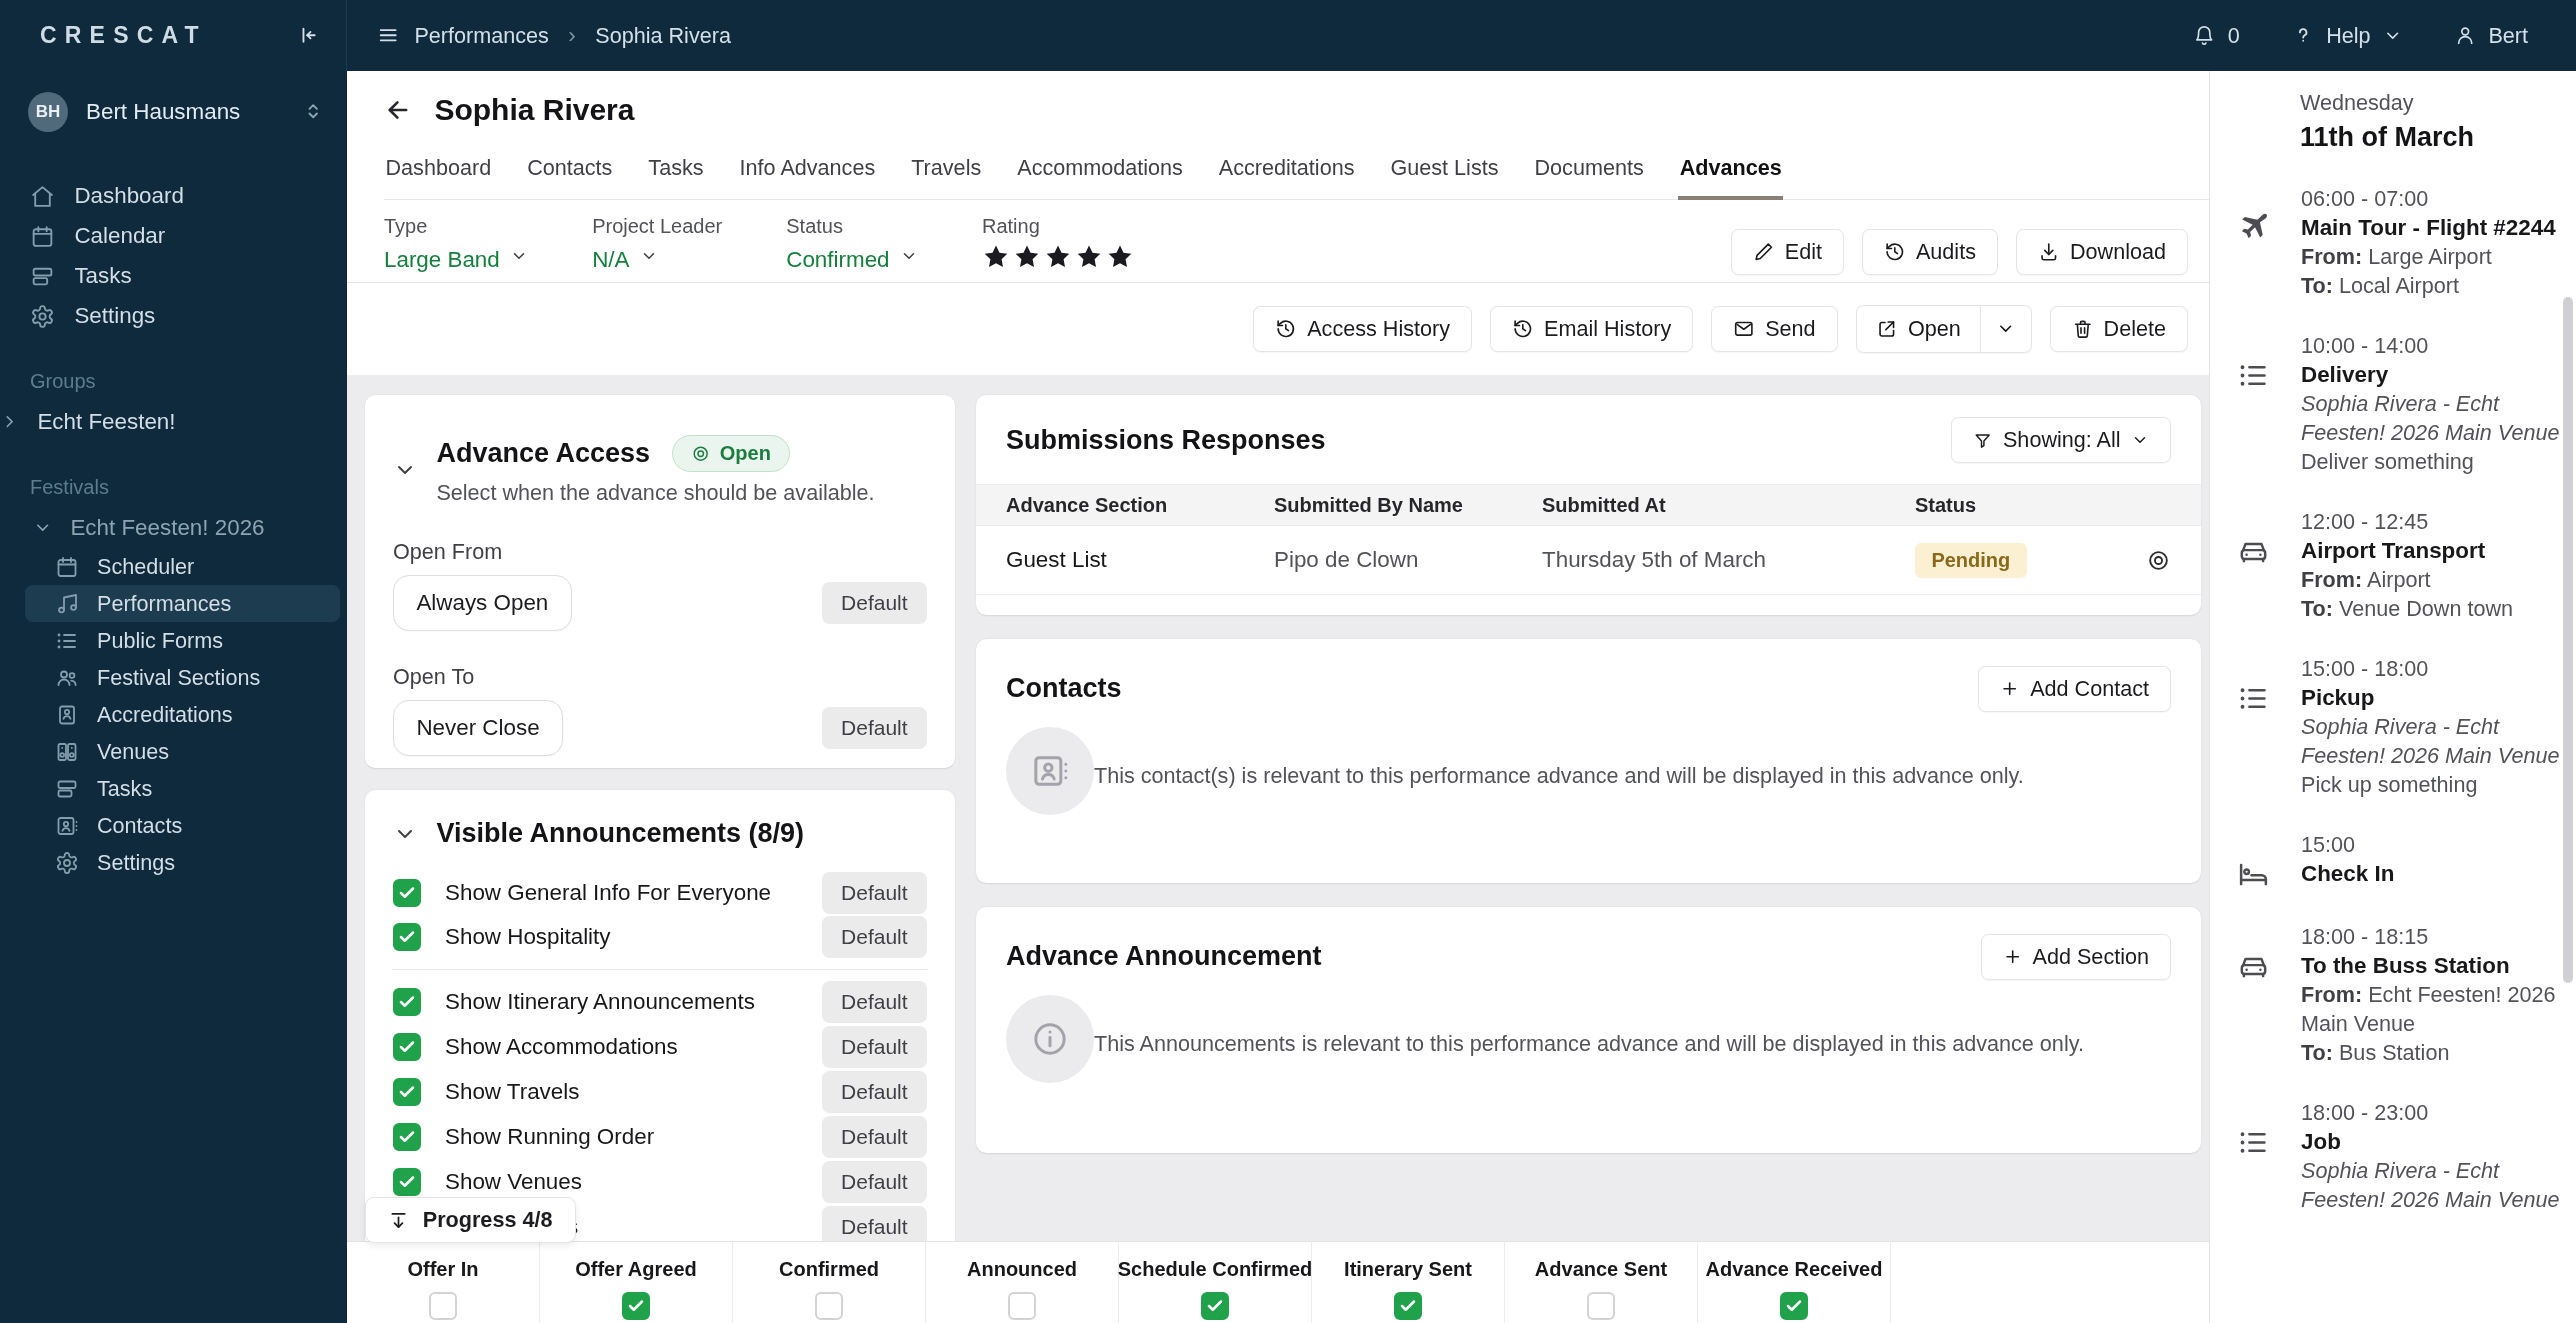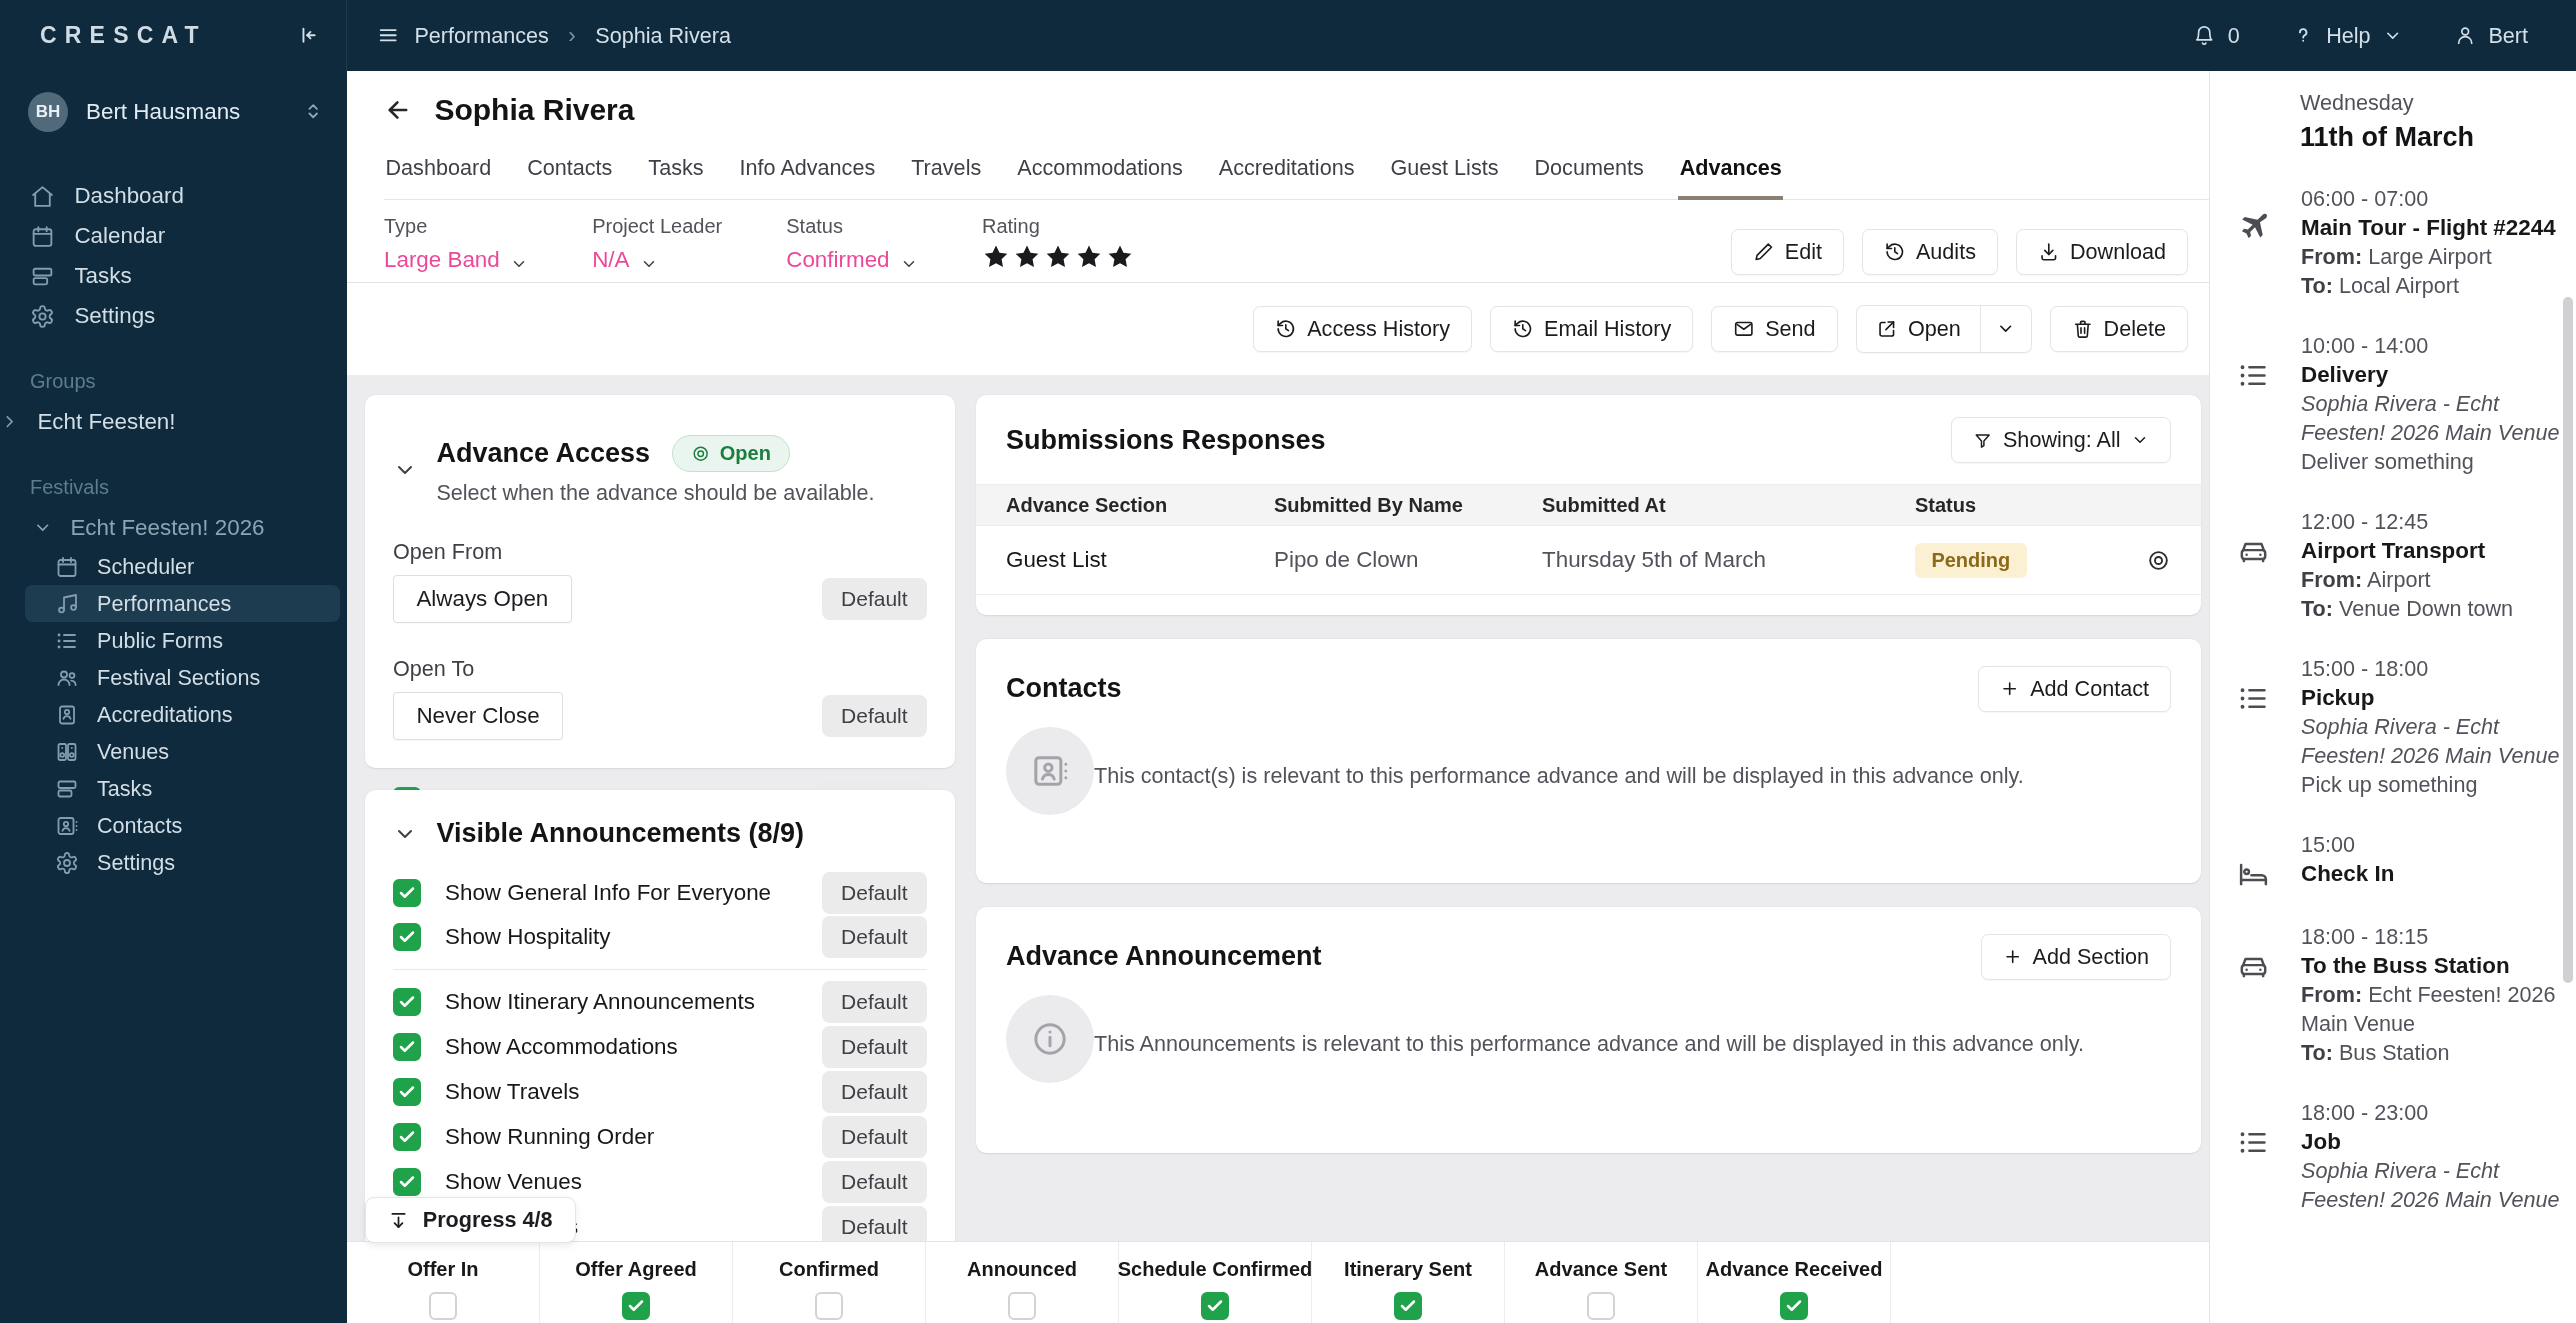--- a/index.html
+++ b/index.html
@@ -41,21 +41,21 @@
   .main { position:absolute; left:347px; top:71px; right:367px; bottom:0; background:#ececee; }
   .main-header { position:absolute; left:0; right:0; top:0; height:212px; background:#fff; border-bottom:0.7px solid #e4e4e7; padding:16.4px 0 0 37px; }
   .title-row { display:flex; align-items:center; gap:22.4px; height:45px; }
   .page-title { font-size:30px; font-weight:700; color:#141417; }
   .back-ico { width:28px; height:28px; color:#26262b; cursor:pointer; }
   .tabs { display:flex; gap:33px; margin-top:10.4px; border-bottom:0.7px solid #e7e7e9; padding-right:22.4px; }
   .tab { font-size:21.6px; color:#3f3f46; padding:12px 1.5px 15px; cursor:pointer; border-bottom:4.5px solid transparent; margin-bottom:-0.7px; }
   .tab.active { color:#111114; font-weight:700; border-bottom-color:#8a8076; }
   .filters { display:flex; gap:64px; margin-top:15px; }
   .filter .f-label { font-size:20px; color:#52525b; }
-  .filter .f-value { display:flex; align-items:flex-end; gap:10.4px; margin-top:9px; font-size:22.4px; color:#ec4899; cursor:pointer; }
+  .filter .f-value { display:flex; align-items:flex-start; gap:10.4px; margin-top:9px; font-size:22.4px; color:#15803d; cursor:pointer; }
   .filter .f-value .ico { width:18px; height:18px; color:#3f3f46; }
   .stars { display:flex; gap:3px; margin-top:4.5px; }
   .star { width:28px; height:28px; color:#1b1b1f; }
   .header-btns { position:absolute; right:21px; top:158px; display:flex; gap:18px; }
   .btn { display:inline-flex; align-items:center; gap:10.4px; height:46px; padding:0 21px; background:#fff; border:0.7px solid #e4e4e7; border-radius:7.5px; font-size:21.6px; color:#1c1c20; cursor:pointer; box-shadow:0 0.7px 1.5px rgba(0,0,0,.04); white-space:nowrap; }
   .btn .ico { width:21.6px; height:21.6px; }
   .action-bar { position:absolute; left:0; right:0; top:212px; height:92px; background:#fff; display:flex; align-items:center; justify-content:flex-end; gap:18px; padding-right:21px; }
   .split-btn { display:inline-flex; align-items:stretch; border:0.7px solid #e4e4e7; border-radius:7.5px; background:#fff; box-shadow:0 0.7px 1.5px rgba(0,0,0,.04); overflow:hidden; }
   .split-main { display:inline-flex; align-items:center; gap:10.4px; padding:0 19.4px; height:46px; font-size:21.6px; cursor:pointer; }
   .split-main .ico { width:21.6px; height:21.6px; }
@@ -73,21 +73,21 @@
   .collapse-head { display:flex; align-items:center; gap:19.4px; }
   .chev { width:24px; height:24px; color:#3f3f46; cursor:pointer; }
   .panel-title { font-size:27px; font-weight:700; color:#141417; }
   .aa-title-row { display:flex; align-items:center; gap:22.4px; }
   .badge-open { display:inline-flex; align-items:center; gap:9px; padding:6px 18px; border-radius:745px; background:#e9f5ee; border:1.5px solid #bfe3ca; color:#1b7e3f; font-size:20px; font-weight:600; }
   .badge-open .ico { width:19.4px; height:19.4px; }
   .aa-sub { font-size:21.6px; color:#52525b; margin-top:7.5px; }
   .field { margin-top:33px; }
   .field-label { font-size:21.6px; color:#3f3f46; }
   .field-row { display:flex; align-items:center; justify-content:space-between; margin-top:10.4px; }
-  .value-btn { display:inline-flex; align-items:center; height:48px; padding:0 22.4px; border:0.7px solid #dededf; border-radius:4px; background:#fff; font-size:22.4px; color:#1c1c20; cursor:pointer; box-shadow:0 0.7px 1.5px rgba(0,0,0,.03); }
+  .value-btn { display:inline-flex; align-items:center; height:56px; padding:0 22.4px; border:0.7px solid #dededf; border-radius:16px; background:#fff; font-size:22.4px; color:#1c1c20; cursor:pointer; box-shadow:0 0.7px 1.5px rgba(0,0,0,.03); }
   .pill-default { display:inline-flex; align-items:center; height:42px; padding:0 19.4px; background:#ebebec; border-radius:7.5px; font-size:21px; color:#3f3f46; }
   .share-row { display:flex; align-items:center; margin-top:40px; }
   .share-row .lbl { font-size:23px; color:#18181b; margin-left:24px; flex:1; }
 
   .checkbox { width:28px; height:28px; border-radius:6px; border:2.2px solid #d2d2d7; background:#fff; display:flex; align-items:center; justify-content:center; cursor:pointer; flex:none; }
   .checkbox .ico { width:18px; height:18px; color:#fff; display:none; }
   .checkbox.checked { background:#1fa24a; border-color:#1fa24a; }
   .checkbox.checked .ico { display:flex; }
 
   

